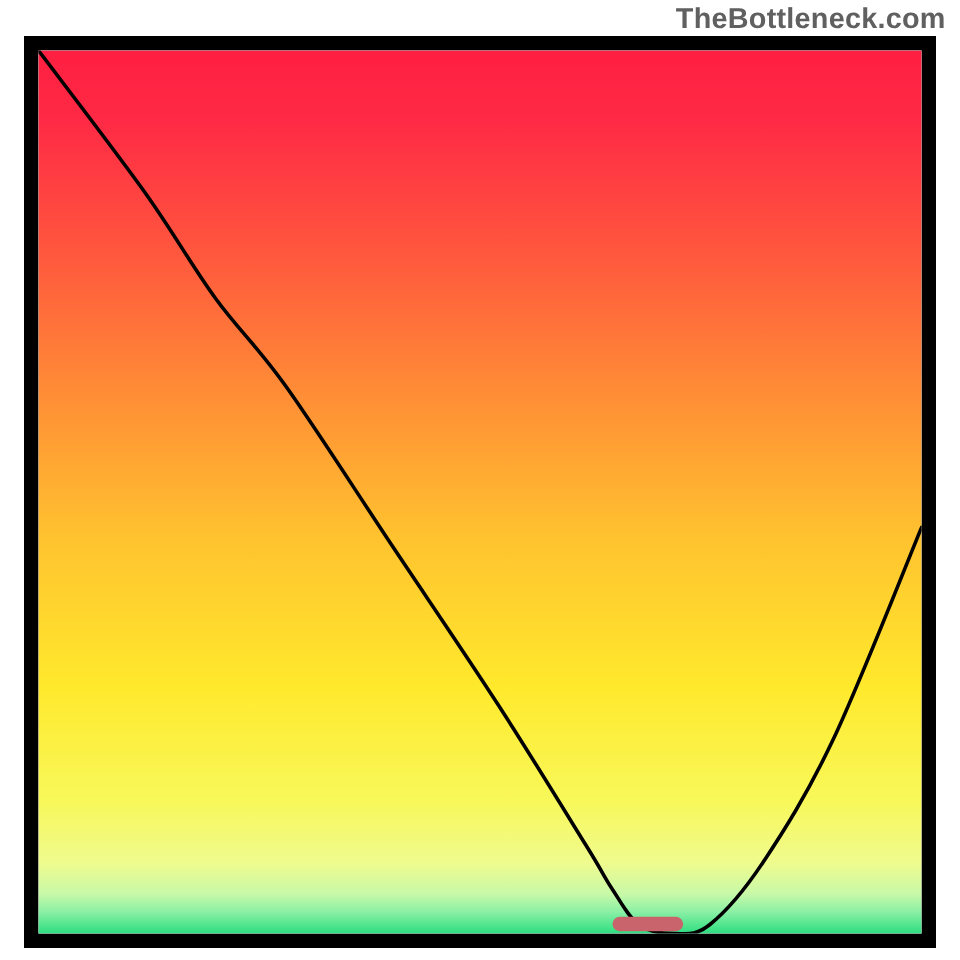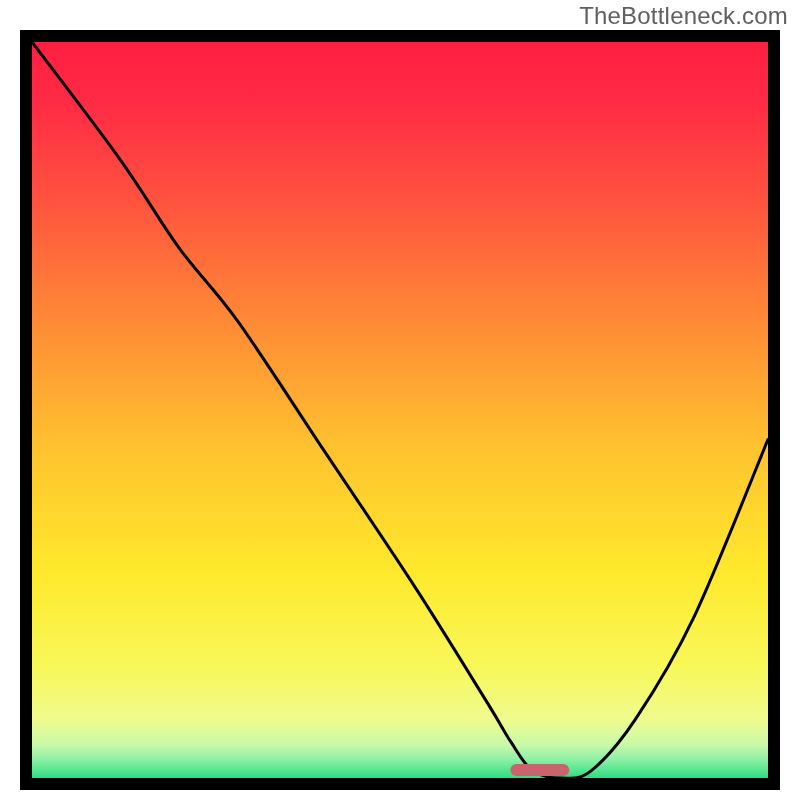--- a/index.html
+++ b/index.html
@@ -14,21 +14,21 @@
   .outer {
     position: relative;
     width: 800px;
     height: 800px;
   }
   .watermark {
     position: absolute;
     top: 2px;
     right: 12px;
     font-size: 24px;
-    font-weight: 400;
+    font-weight: 700;
     color: #606060;
     letter-spacing: 0.2px;
   }
   .frame {
     position: absolute;
     left: 20px;
     top: 30px;
     width: 760px;
     height: 760px;
     box-sizing: border-box;

